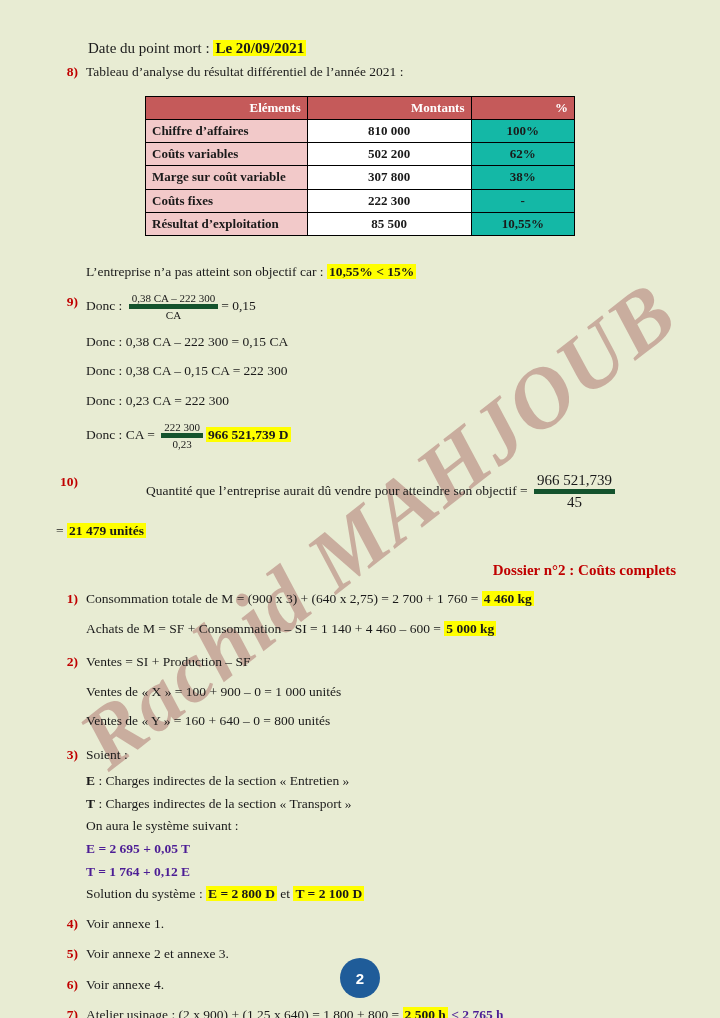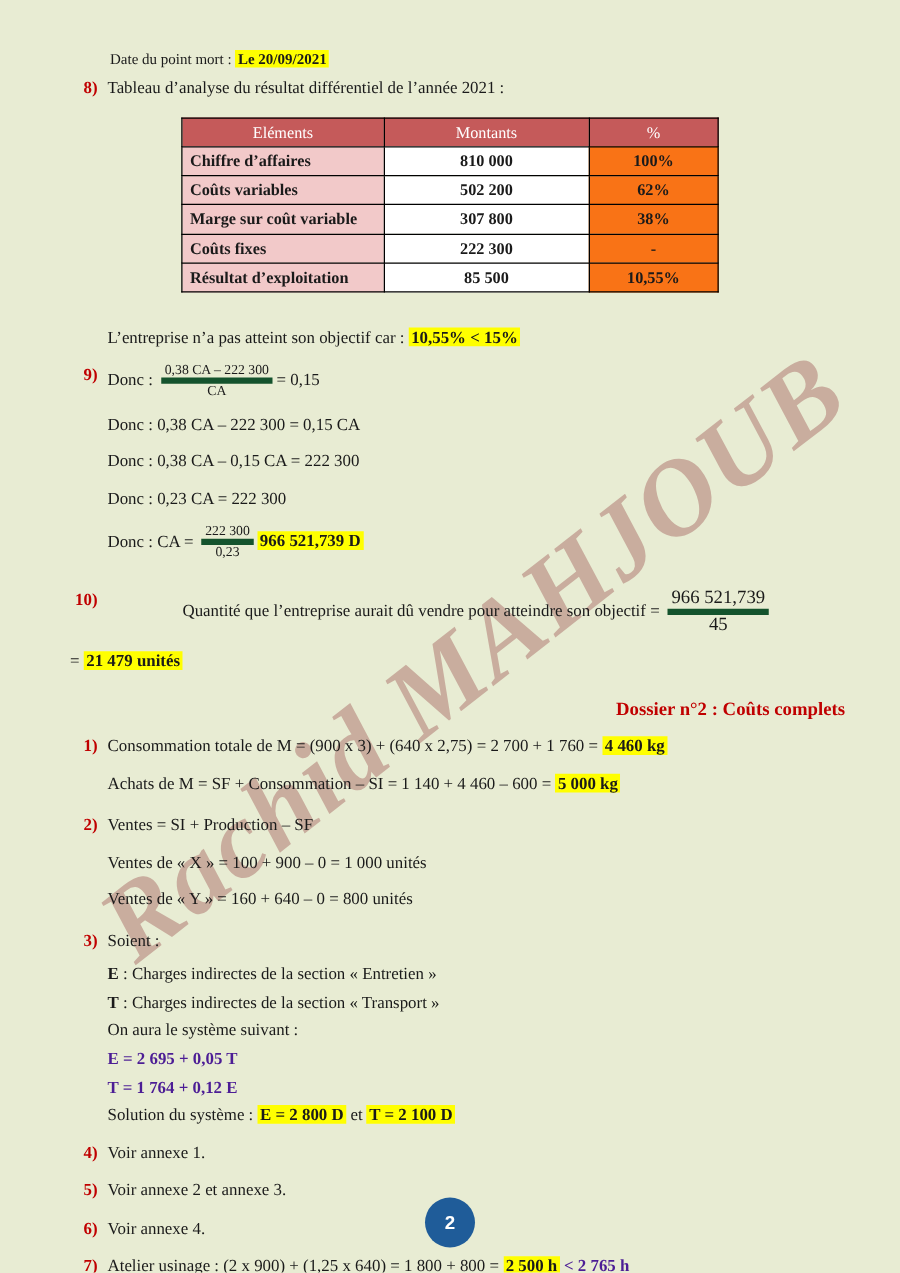--- a/index.html
+++ b/index.html
@@ -83,57 +83,57 @@
     flex: 1;
     font-size: 13.5px;
     line-height: 1.45;
   }
   .indent-1 { margin-left: 42px; }
   .indent-2 { margin-left: 60px; }
 
   
   .topline {
     margin-left: 44px;
-    font-size: 12px;
+    font-size: 15px;
     margin-bottom: 5px;
   }
 
   
   table.dataset {
     border-collapse: collapse;
     margin: 14px auto 0 auto;
     width: 430px;
     font-size: 13px;
   }
   table.dataset th, table.dataset td {
     border: 1px solid #000;
     padding: 3px 6px;
     line-height: 1.25;
   }
   table.dataset thead th {
     background: #c55a5a;
     color: #ffffff;
-    text-align: center;
-    font-weight: normal;
+    text-align: right;
+    font-weight: bold;
     font-size: 13px;
   }
   table.dataset tbody td.lbl {
     background: #f2c9c9;
     font-weight: bold;
     text-align: left;
     width: 148px;
   }
   table.dataset tbody td.val {
     background: #ffffff;
     text-align: center;
     font-weight: bold;
     width: 150px;
   }
   table.dataset tbody td.pct {
-    background: #f97316;
+    background: #14b8a6;
     text-align: center;
     font-weight: bold;
     width: 90px;
   }
 
   
   .frac {
     display: inline-block;
     vertical-align: middle;
     text-align: center;

